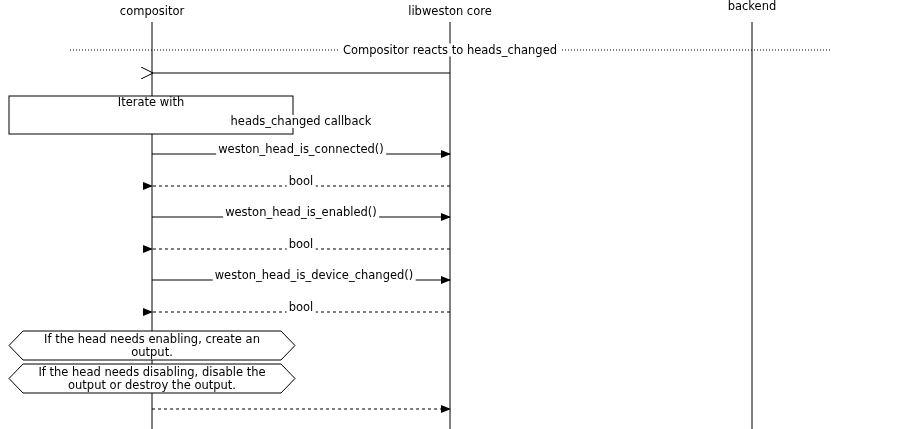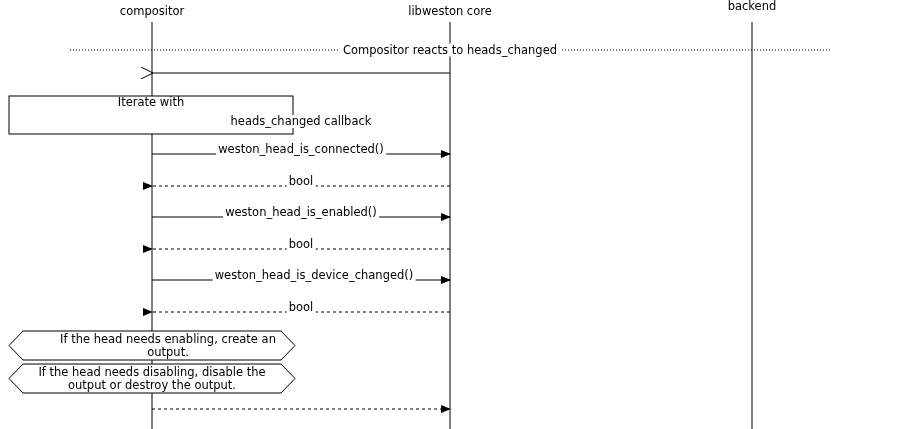--- a/index.html
+++ b/index.html
@@ -114,21 +114,21 @@
       <div class="msg-label" style="left: 301px; top: 80px; margin-top: 35px;">heads_changed callback</div>
       <div class="msg-label" style="left: 301px; top: 143px;">weston_head_is_connected()</div>
       <div class="msg-label" style="left: 301px; top: 175px;">bool</div>
       <div class="msg-label" style="left: 301px; top: 206px;">weston_head_is_enabled()</div>
       <div class="msg-label" style="left: 301px; top: 238px;">bool</div>
       <div class="msg-label" style="left: 314px; top: 269px;">weston_head_is_device_changed()</div>
       <div class="msg-label" style="left: 301px; top: 301px;">bool</div>
       <div class="note-text" style="left: 9px; top: 96.25px; width: 284px;">
         <span>Iterate with</span>
       </div>
-      <div class="note-text" style="left: 25px; top: 333px; width: 286px;">
+      <div class="note-text" style="left: 9px; top: 333px; width: 286px;">
         <span>If the head needs enabling, create an</span>
         <span>output.</span>
       </div>
       <div class="note-text" style="left: 9px; top: 366px; width: 286px;">
         <span>If the head needs disabling, disable the</span>
         <span>output or destroy the output.</span>
       </div>
     </div>
 
 </div>

